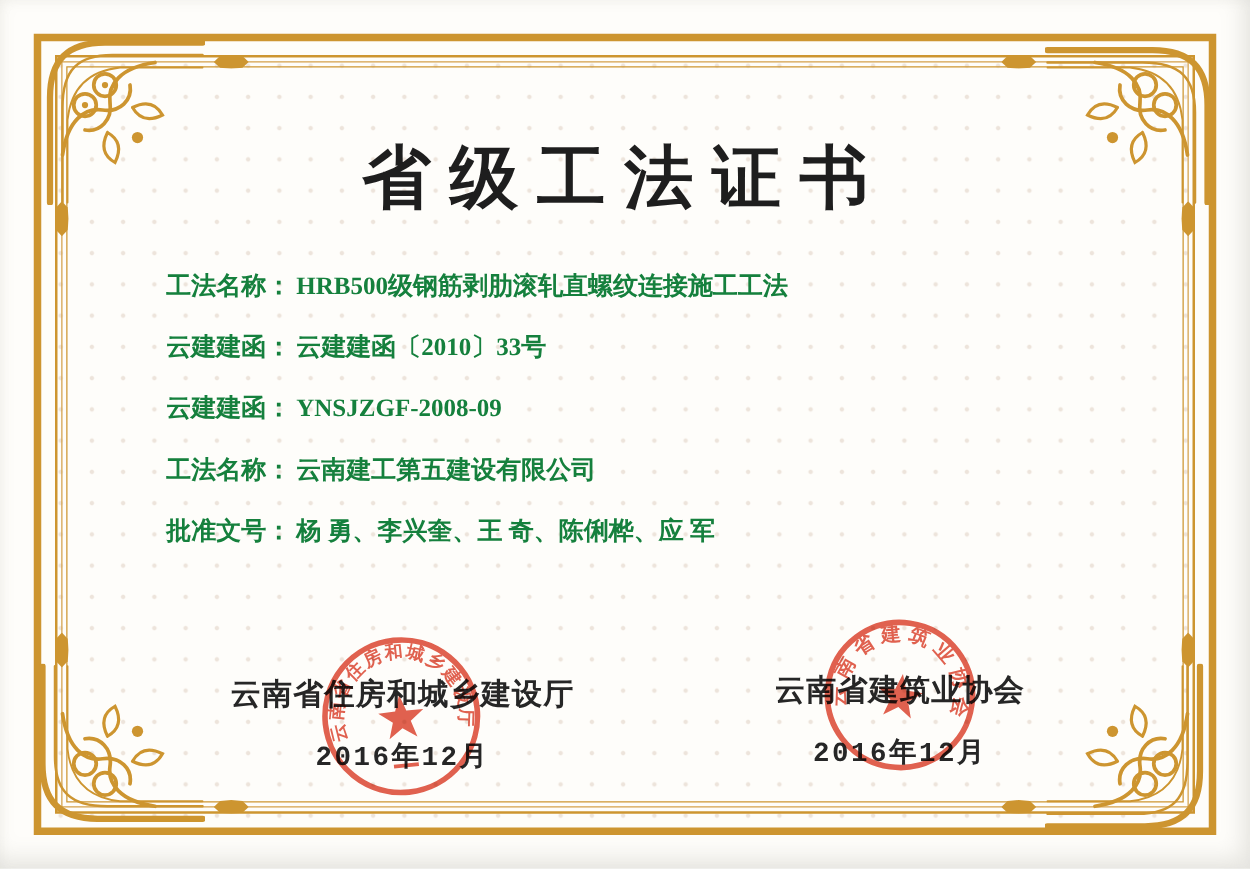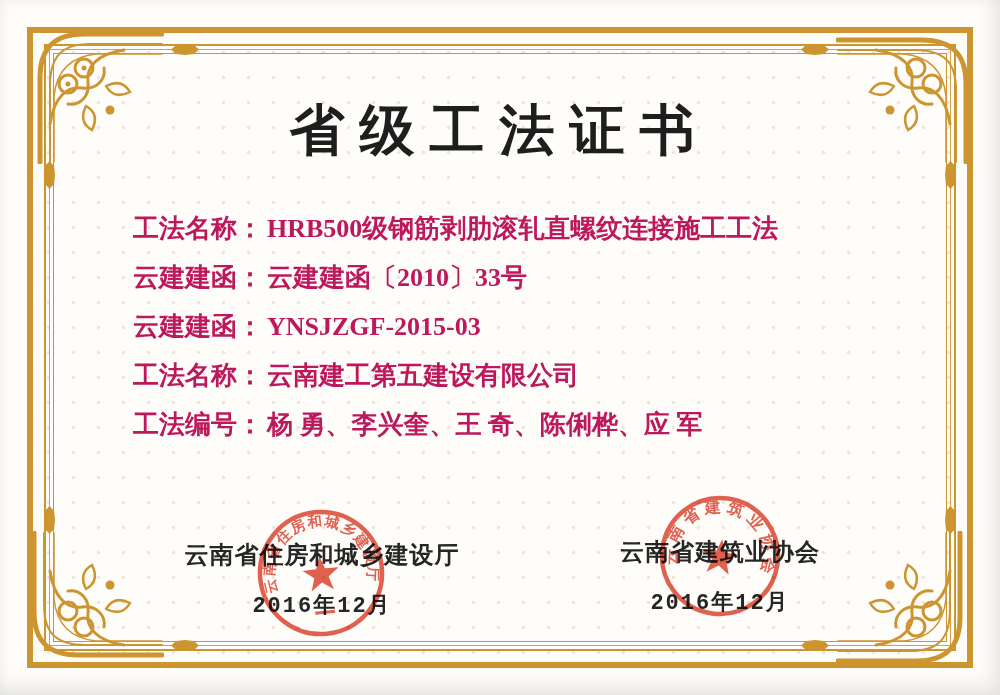--- a/index.html
+++ b/index.html
@@ -32,27 +32,27 @@
   .corner.br{bottom:24px;right:24px;transform:rotate(180deg);}
   .corner.bl{bottom:24px;left:24px;transform:rotate(270deg);}
   .finial{
     position:absolute;width:28px;height:11px;background:#cd9530;
     clip-path:polygon(0 50%,18% 8%,50% 0,82% 8%,100% 50%,82% 92%,50% 100%,18% 92%);
   }
   .finial.v{width:11px;height:28px;
     clip-path:polygon(50% 0,92% 18%,100% 50%,92% 82%,50% 100%,8% 82%,0 50%,8% 18%);}
   
   .title{
-    position:absolute;top:94px;left:0;width:984px;
+    position:absolute;top:106px;left:0;width:984px;
     text-align:center;font-size:55px;font-weight:bold;color:#1e1e1e;
     letter-spacing:15px;text-indent:15px;
   }
   
   .fields{position:absolute;left:133px;top:213px;width:760px;}
-  .field-row{font-size:26px;line-height:32px;margin-bottom:17px;color:#be185d;white-space:nowrap;}
+  .field-row{font-size:20px;line-height:32px;margin-bottom:17px;color:#15803d;white-space:nowrap;}
   .field-label{font-weight:bold;}
   .field-value{font-weight:bold;padding-left:4px;}
   
   .sig{position:absolute;text-align:center;color:#262626;}
   .sig-left{left:172px;top:539px;width:300px;}
   .sig-right{left:570px;top:536px;width:300px;}
   .sig-org{font-size:24px;font-weight:bold;letter-spacing:1px;}
   .sig-date{font-size:22px;font-weight:bold;margin-top:19px;letter-spacing:2px;font-family:Liberation Mono, monospace;}
   
   .seal{position:absolute;mix-blend-mode:multiply;opacity:0.88;}
@@ -142,27 +142,27 @@
   <div class="title">省级工法证书</div>
 
   <div class="fields">
     <div class="field-row">
       <span class="field-label">工法名称：</span><span class="field-value">HRB500级钢筋剥肋滚轧直螺纹连接施工工法</span>
     </div>
     <div class="field-row">
       <span class="field-label">云建建函：</span><span class="field-value">云建建函〔2010〕33号</span>
     </div>
     <div class="field-row">
-      <span class="field-label">云建建函：</span><span class="field-value">YNSJZGF-2015-03</span>
+      <span class="field-label">云建建函：</span><span class="field-value">YNSJZGF-2008-09</span>
     </div>
     <div class="field-row">
       <span class="field-label">工法名称：</span><span class="field-value">云南建工第五建设有限公司</span>
     </div>
     <div class="field-row">
-      <span class="field-label">工法编号：</span><span class="field-value">杨 勇、李兴奎、王 奇、陈俐桦、应 军</span>
+      <span class="field-label">批准文号：</span><span class="field-value">杨 勇、李兴奎、王 奇、陈俐桦、应 军</span>
     </div>
   </div>
 
   <div class="sig sig-left">
     <div class="sig-org">云南省住房和城乡建设厅</div>
     <div class="sig-date">2016年12月</div>
   </div>
   <div class="sig sig-right">
     <div class="sig-org">云南省建筑业协会</div>
     <div class="sig-date">2016年12月</div>

